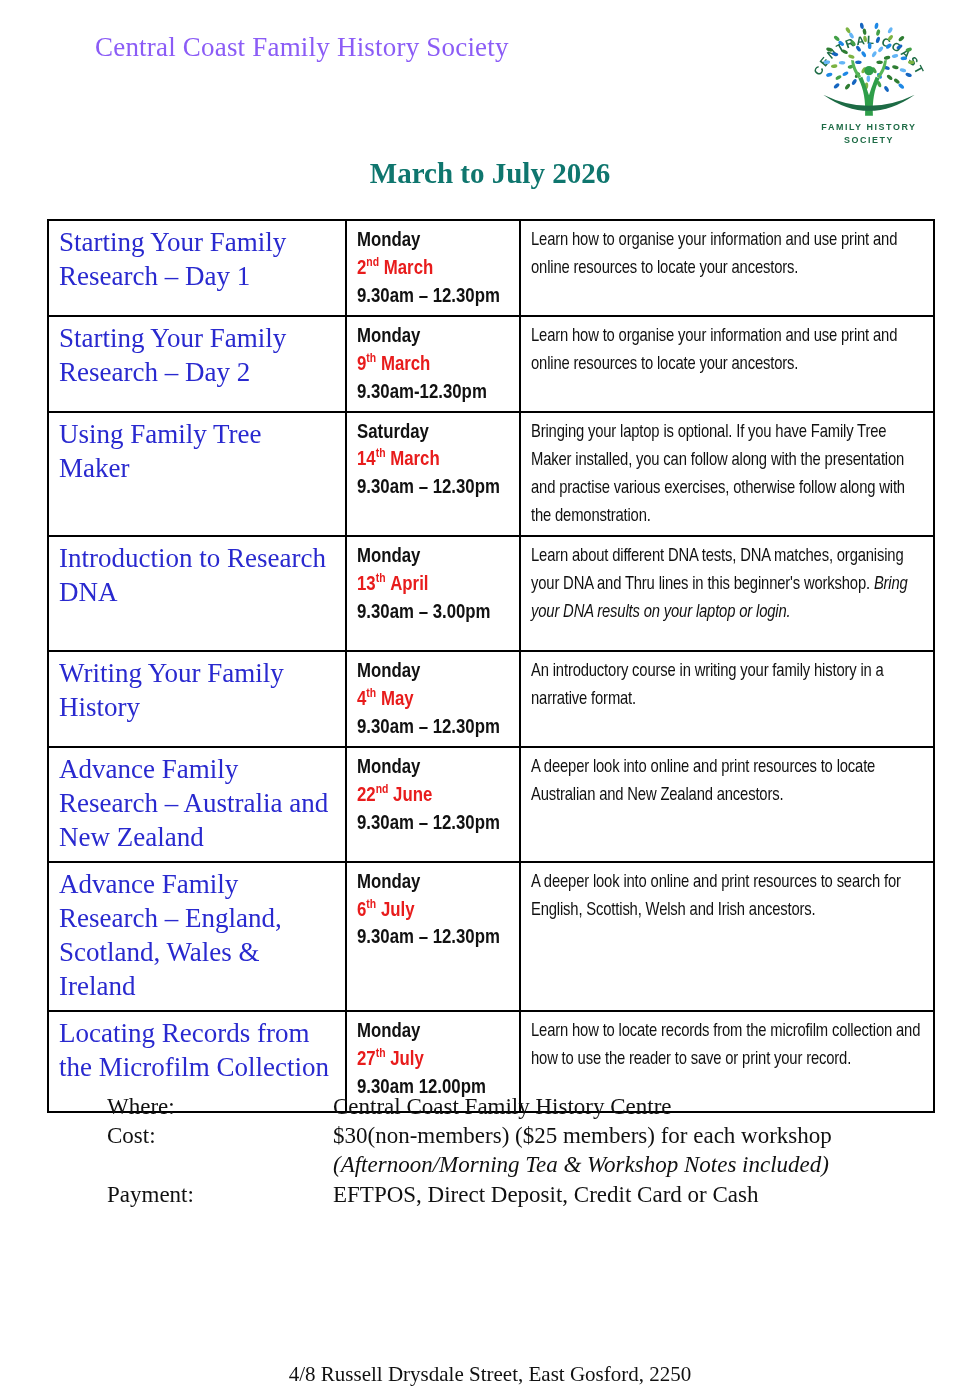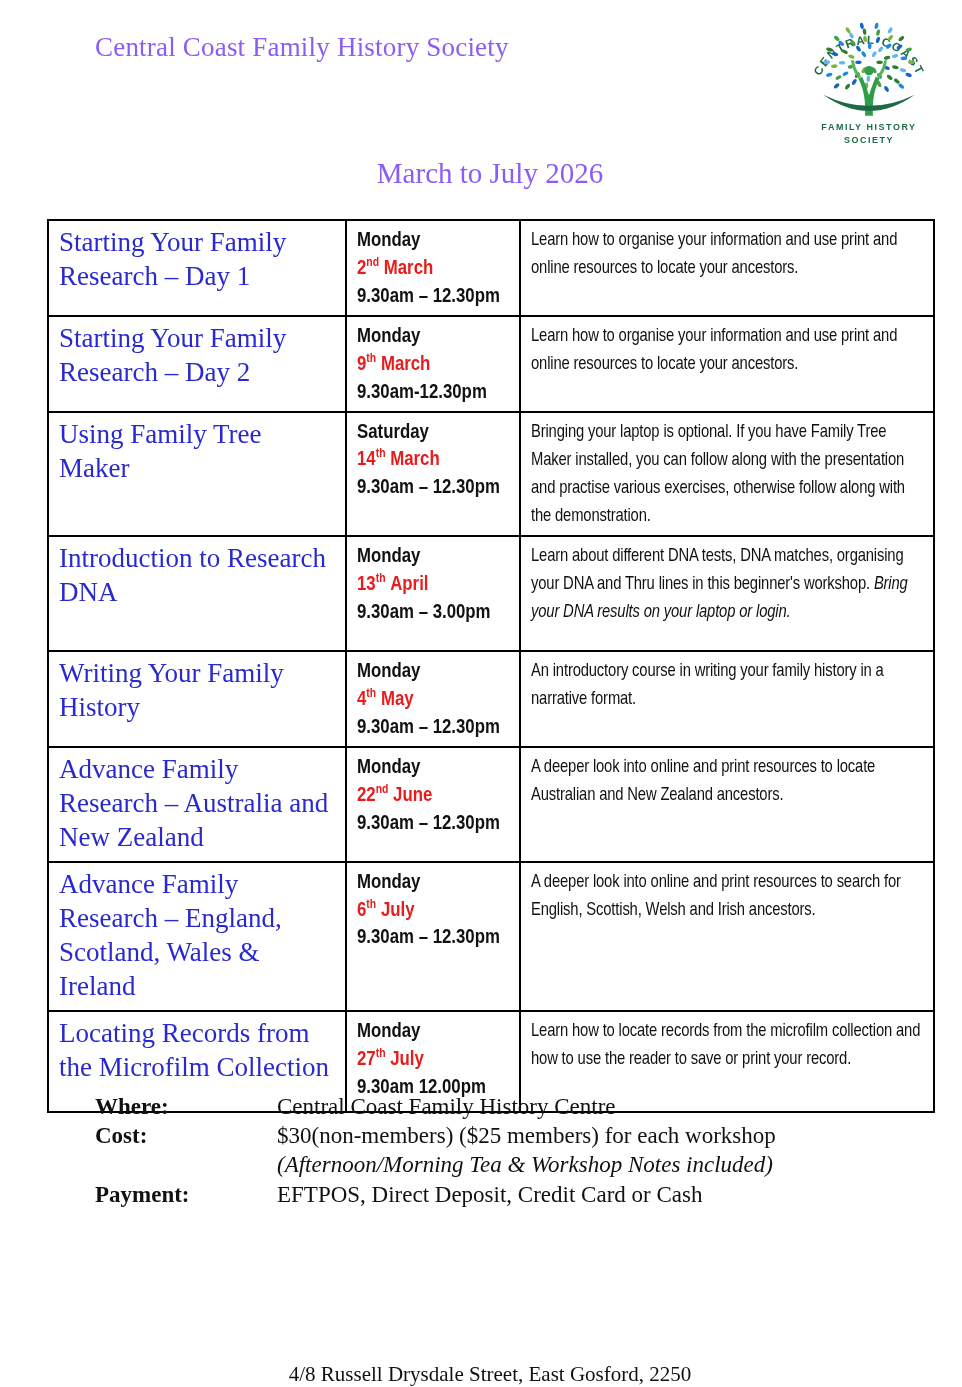--- a/index.html
+++ b/index.html
@@ -17,21 +17,21 @@
     position: absolute; left: 95px; top: 32px;
     font-size: 27px; letter-spacing: 0.2px; color: #8b5cf6;
   }
   .logo-wrap { position: absolute; left: 800px; top: 12px; width: 138px; height: 134px; }
   .main-title {
     position: absolute; left: 47px; top: 105px; width: 886px;
     text-align: center; font-size: 42px; font-weight: bold; color: #2020dd;
   }
   .sub-title {
     position: absolute; left: 47px; top: 157px; width: 886px;
-    text-align: center; font-size: 29px; font-weight: normal; color: #8b5cf6;
+    text-align: center; font-size: 29px; font-weight: bold; color: #0f766e;
   }
 
   
   table.workshops {
     position: absolute; left: 47px; top: 219px;
     width: 886px; border-collapse: collapse; table-layout: fixed;
   }
   table.workshops td { border: 2px solid #000; vertical-align: top; padding: 4px 8px 6px 10px; }
   td.c-title { width: 298px; font-size: 27px; line-height: 1.27; color: #2929cf; }
   td.c-date  { width: 174px; }
@@ -56,22 +56,22 @@
   .c-date .month { margin-left: 0.28em; }
   .c-desc .cond { font-size: 18.5px; font-weight: 500; line-height: 1.52; letter-spacing: -0.2px; }
   .c-desc .ital { font-style: italic; }
 
   
   .details {
     position: absolute; left: 95px; top: 1092px; width: 800px;
     font-size: 23px; line-height: 1.27;
   }
   .details .row { display: flex; }
-  .details .lbl { width: 182px; font-weight: bold; flex: 0 0 182px; }
-  .details .val { flex: 1; }
+  .details .lbl { width: 182px; font-weight: normal; flex: 0 0 182px; margin-left: 12px; }
+  .details .val { flex: 1; margin-left: 44px; }
   .details .note { font-style: italic; }
 
   
   .footer-contact {
     position: absolute; left: 47px; top: 1230px; width: 886px;
     text-align: center; font-size: 21px; line-height: 1.35;
   }
   .footer-address {
     position: absolute; left: 47px; top: 1360px; width: 886px;
     text-align: center; font-size: 21px; line-height: 1.35;

